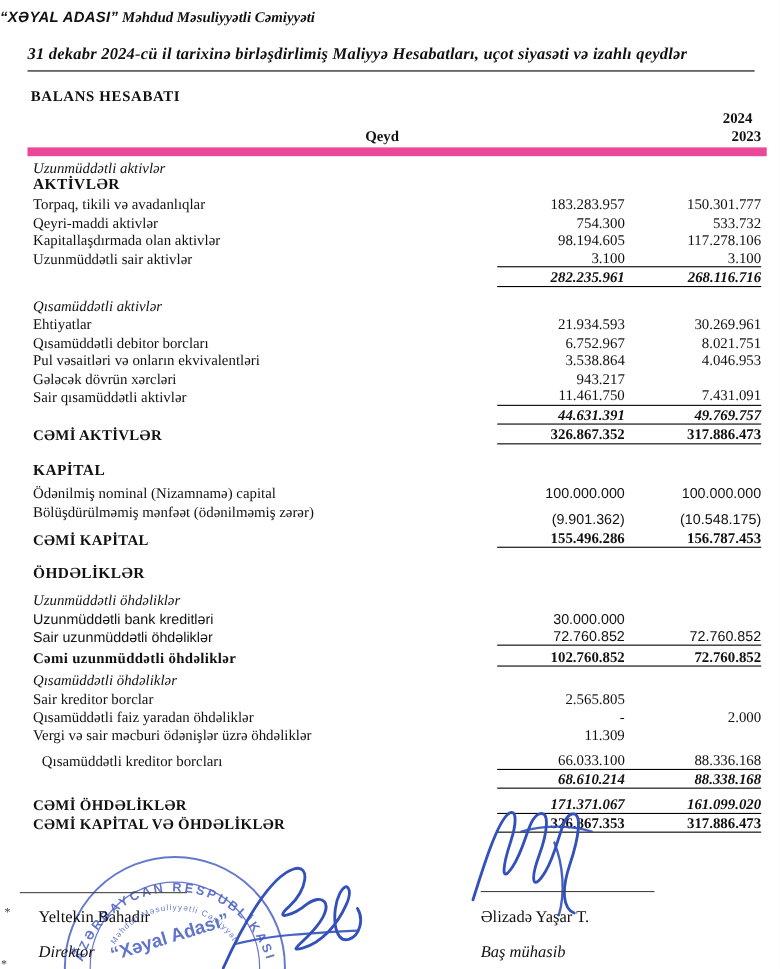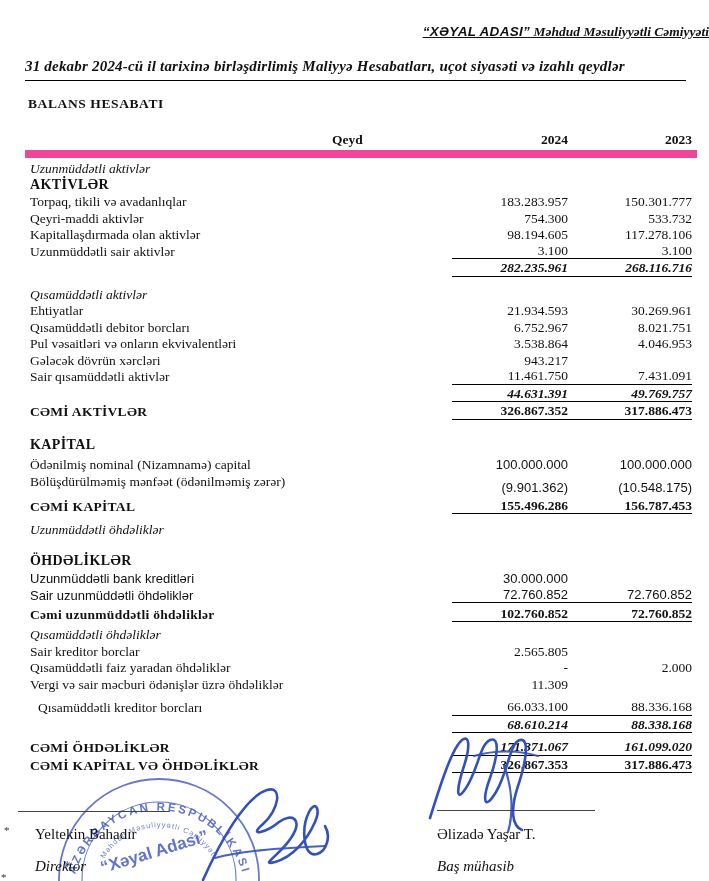--- a/index.html
+++ b/index.html
@@ -2,35 +2,35 @@
 <html><head>
 <meta charset="utf-8">
 <style>
   html,body{margin:0;padding:0;background:#e8e8e8;}
   .page{
     position:relative; width:709px; height:881px; margin:0 auto;
     background:#ffffff; overflow:hidden; color:#111;
     font-family:"Liberation Serif","DejaVu Serif",serif;
   }
   
-  .doc-title{ text-align:right; padding-top:24px; font-size:13.5px; height:18px;text-decoration:underline; }
+  .doc-title{ text-align:left; padding-top:8px; font-size:13.5px; height:18px; }
   .doc-title .t-q{ font-family:"Liberation Sans","DejaVu Sans",sans-serif; font-weight:bold; font-style:italic; letter-spacing:.3px;}
   .doc-title .t-rest{ font-weight:bold; font-style:italic; }
   .doc-subtitle{
     margin:16px 23px 0 25px; font-size:15px; font-weight:bold; font-style:italic;
     padding-bottom:4px; border-bottom:1.6px solid #000; letter-spacing:.2px; height:18px;
   }
   .report-title{ margin:15px 0 0 28px; font-size:13.5px; font-weight:bold; letter-spacing:.6px; height:17px;}
   
   .thead{
     position:relative; margin:19px 12px 0 25px; height:18px;
     border-bottom:8px solid #ec4899; font-weight:bold; font-size:13.5px;
   }
   .thead .qeyd{ position:absolute; left:307px; bottom:2px; }
-  .thead .nums{ position:absolute; right:5px; bottom:2px; display:flex; }
+  .thead .nums{ position:absolute; right:5px; bottom:2px; display:flex;flex-direction:column; }
   .cell{ text-align:right; white-space:nowrap; }
   .c24{ width:116px; }
   .c23{ width:124px; }
   .tbody{ margin:2px 17px 0 30px; }
   .r{ display:flex; justify-content:space-between; align-items:flex-end; height:16.5px; font-size:13.5px; line-height:1.05;}
   .r .label{ flex:1 1 auto; white-space:nowrap; }
   .r .nums{ display:flex; width:240px; flex:0 0 240px; justify-content:flex-end; }
   .r.u .nums{ border-bottom:1.6px solid #000; }
   .r.section .label{ font-weight:bold; font-size:14px; letter-spacing:.4px; }
   .r.subhead .label{ font-style:italic; }
@@ -200,29 +200,29 @@
           <span class="cell c23">(10.548.175)</span>
         </span>
       </div>
       <div class="r total u" style="height: 19px;">
         <span class="label">CƏMİ KAPİTAL</span>
         <span class="nums">
           <span class="cell c24">155.496.286</span>
           <span class="cell c23">156.787.453</span>
         </span>
       </div>
+      <div class="r section" style="margin-top: 15px;">
+        <span class="label">ÖHDƏLİKLƏR</span>
+        <span class="nums">
+          <span class="cell c24"></span>
+          <span class="cell c23"></span>
+        </span>
+      </div>
       <div class="r subhead" style="margin-top: 7px;">
         <span class="label">Uzunmüddətli öhdəliklər</span>
-        <span class="nums">
-          <span class="cell c24"></span>
-          <span class="cell c23"></span>
-        </span>
-      </div>
-      <div class="r section" style="margin-top: 15px;">
-        <span class="label">ÖHDƏLİKLƏR</span>
         <span class="nums">
           <span class="cell c24"></span>
           <span class="cell c23"></span>
         </span>
       </div>
       <div class="r item sans">
         <span class="label">Uzunmüddətli bank kreditləri</span>
         <span class="nums">
           <span class="cell c24">30.000.000</span>
           <span class="cell c23"></span>

